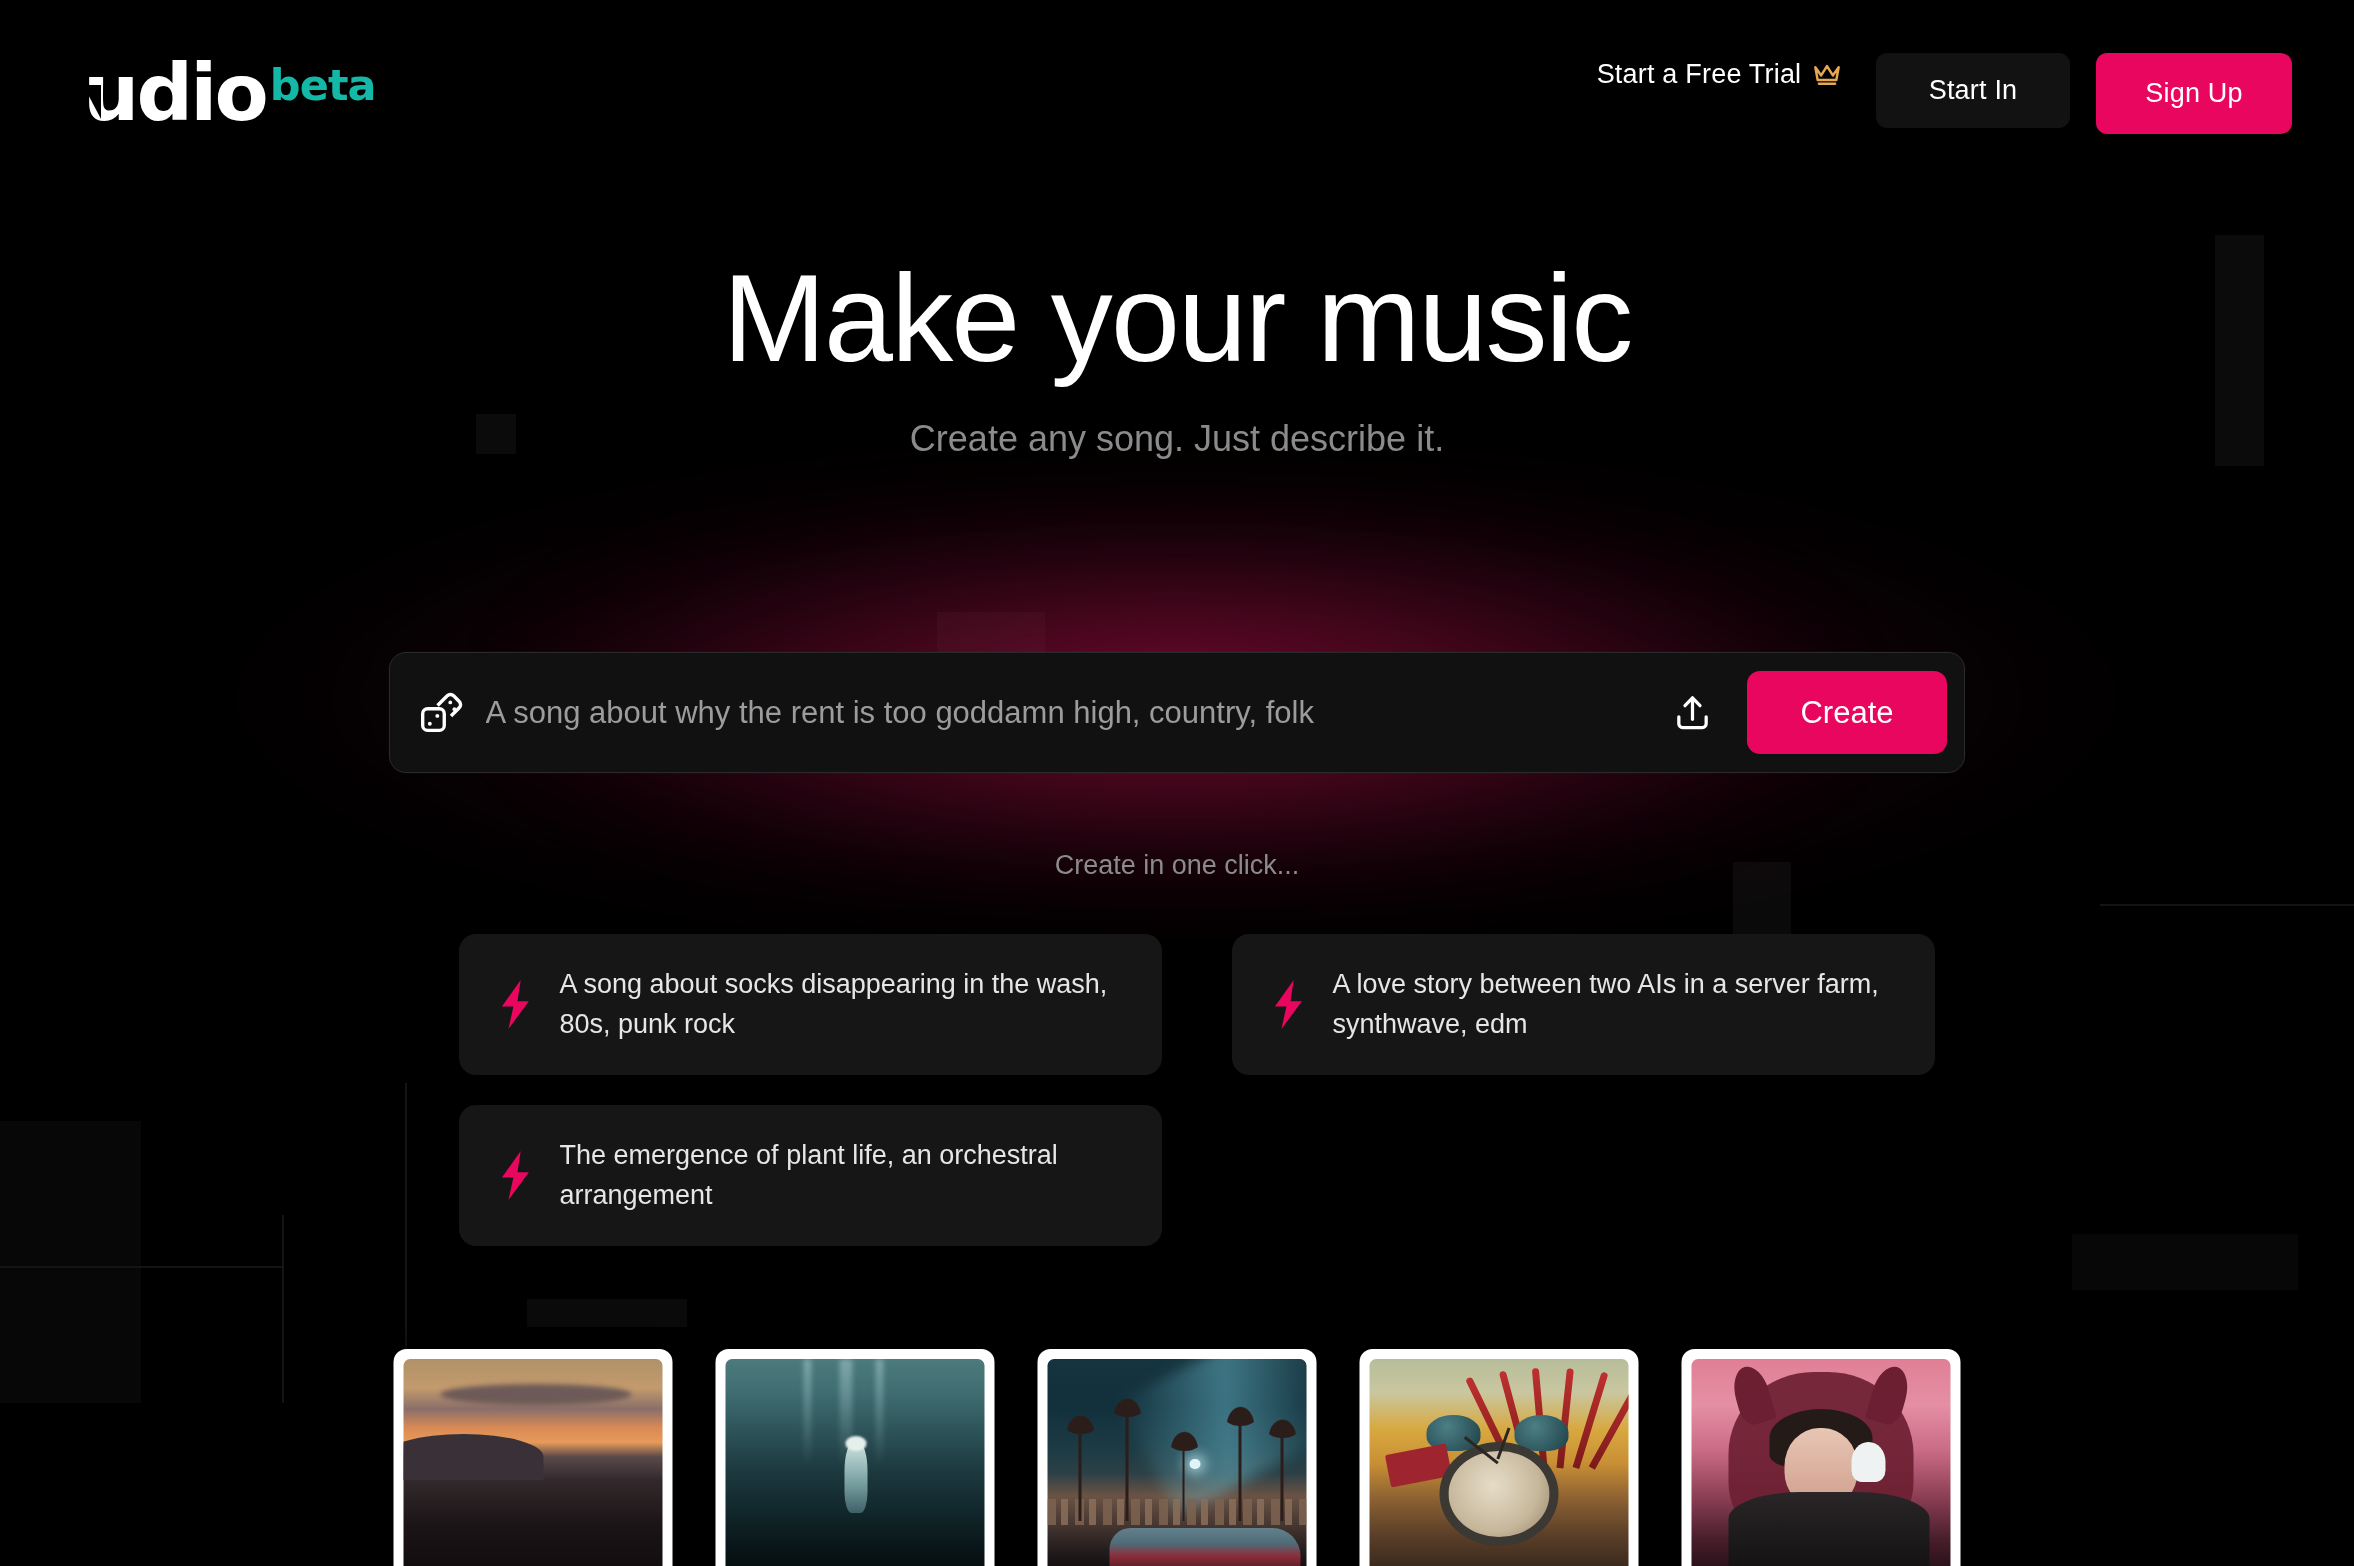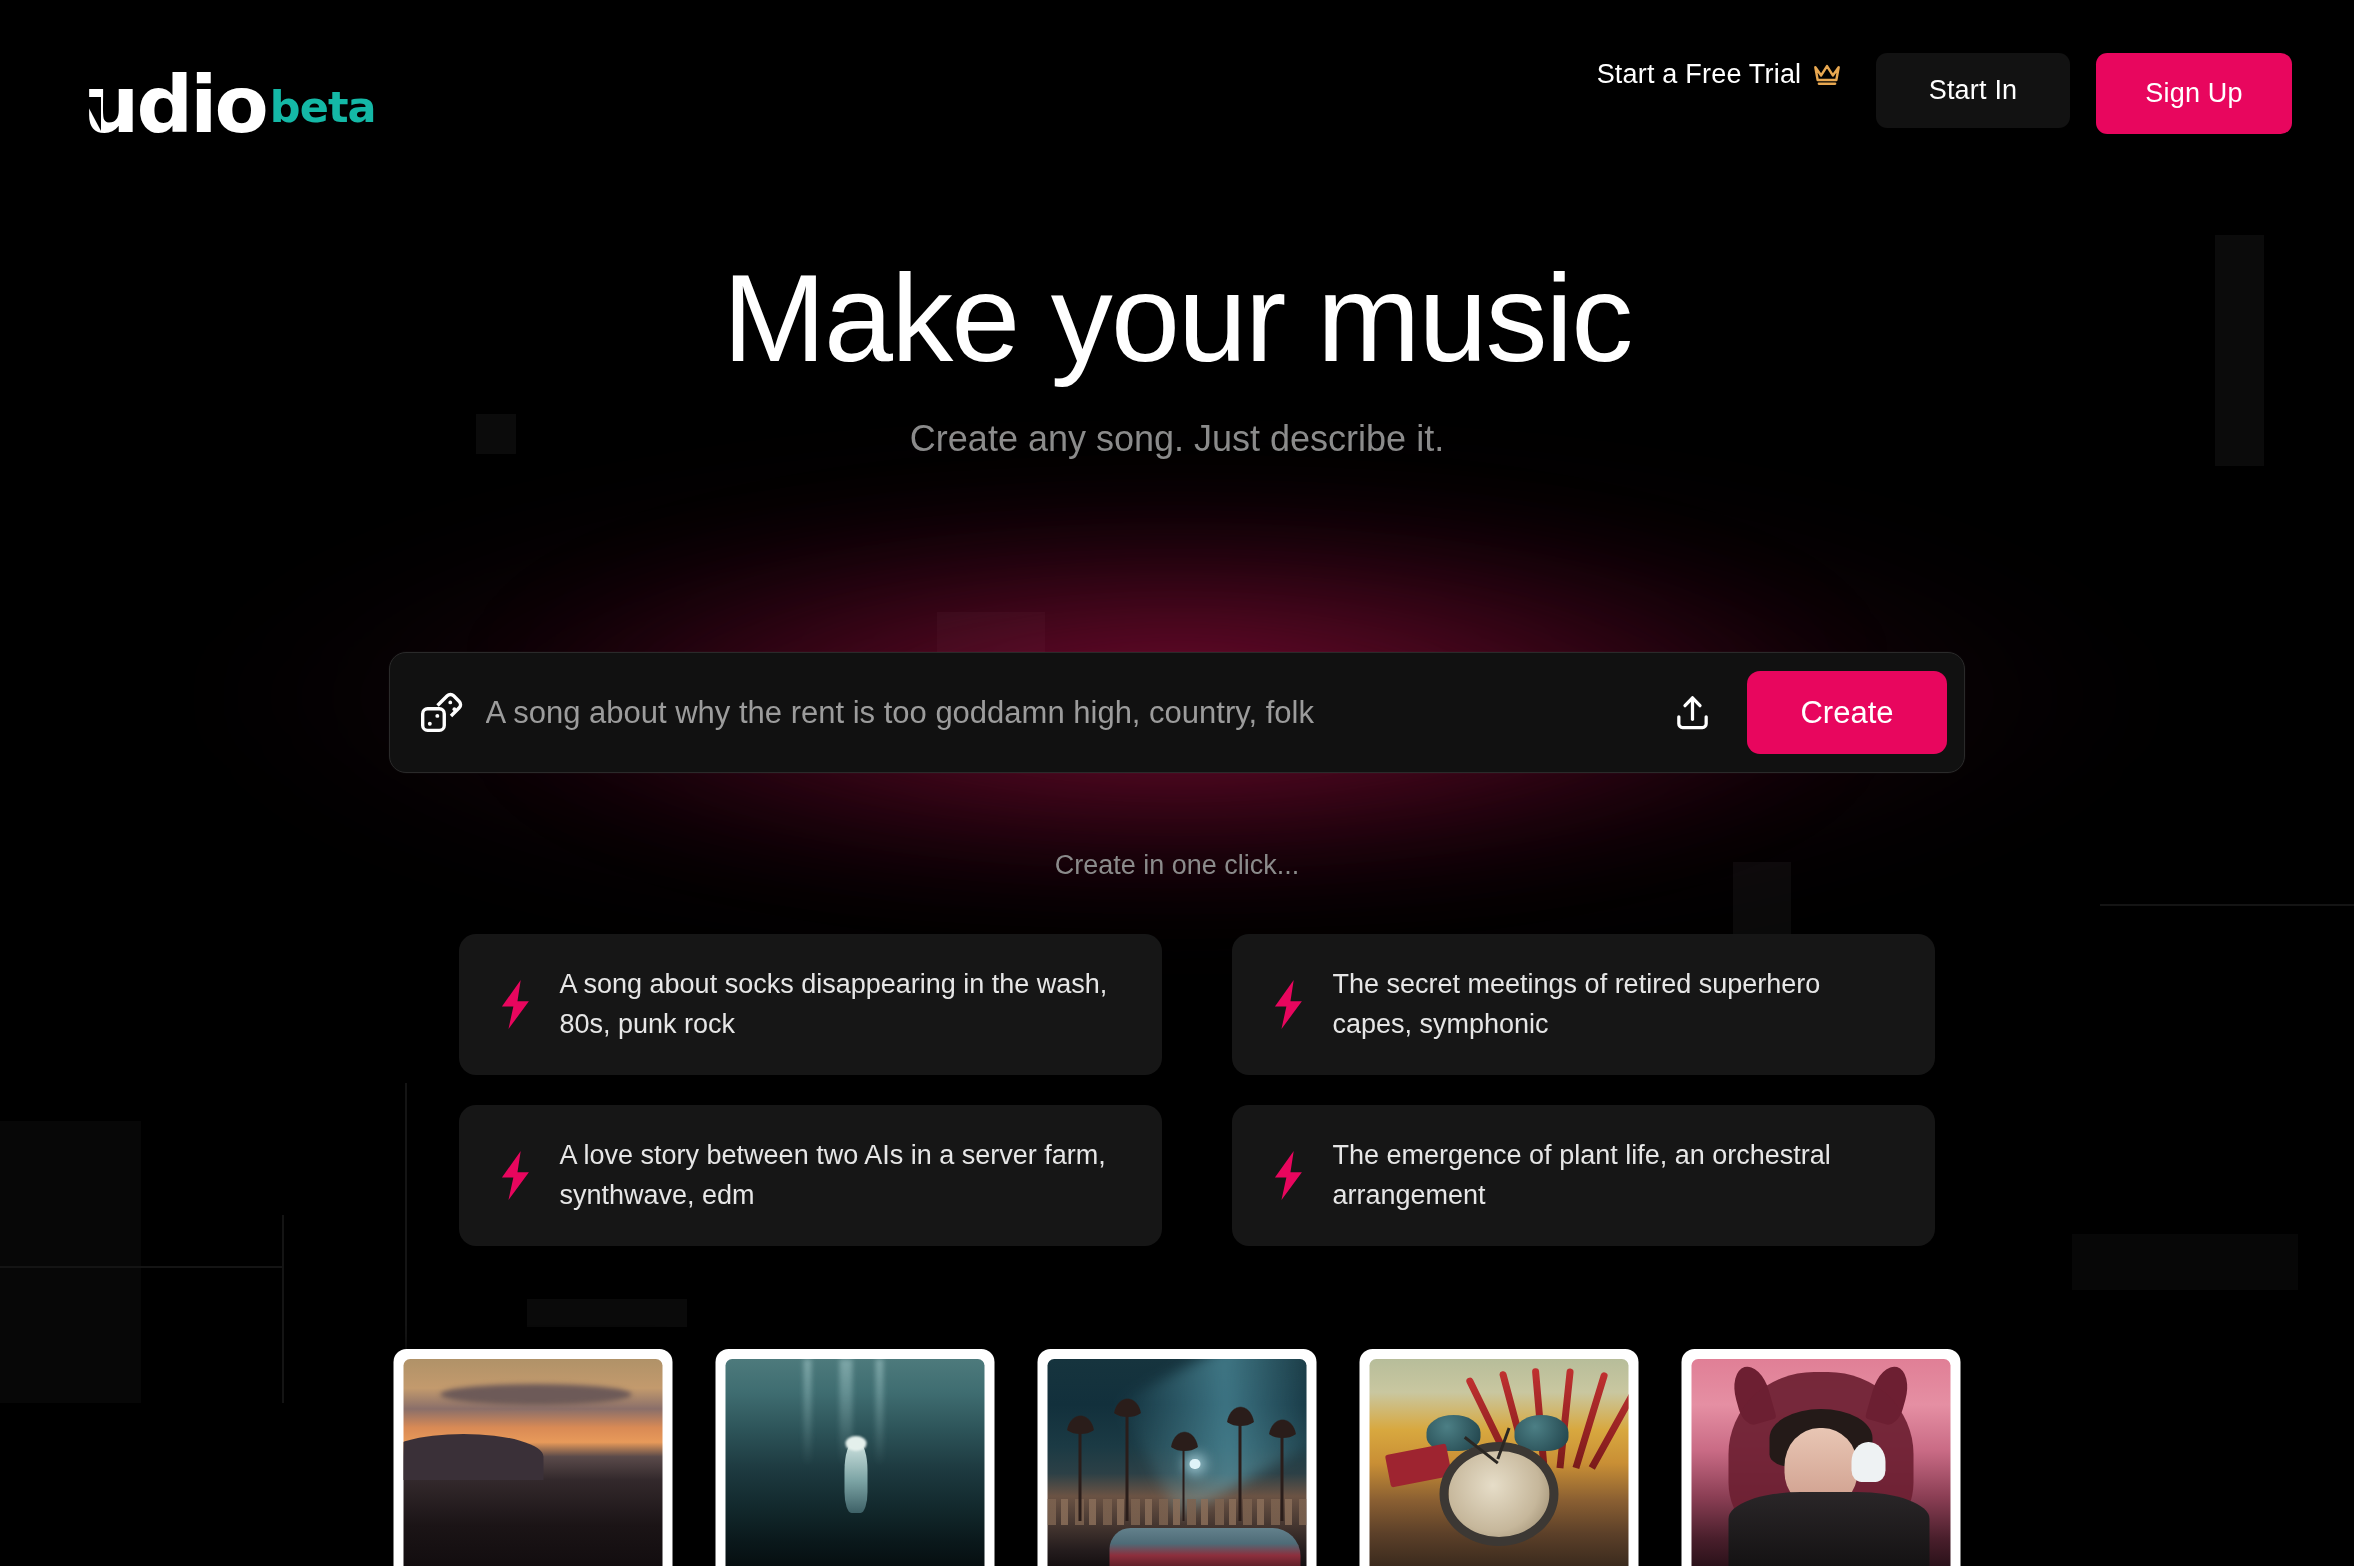--- a/index.html
+++ b/index.html
@@ -44,22 +44,22 @@
     z-index:1;
   }
 
   
   header {
     position:absolute; top:0; left:0; right:0; height:179px;
     z-index:10;
     display:flex; align-items:center;
   }
   .logo {
-    position:absolute; left:83px; top:72px;
-    display:flex; align-items:flex-end;
+    position:absolute; left:83px; top:60px;
+    display:flex; 
     user-select:none;
   }
   .logo-word {
     position:relative;
     font-family:"DejaVu Sans", sans-serif;
     font-size:79px; font-weight:700; color:#fff;
     letter-spacing:-2.8px; line-height:0.86;
   }
   .logo-notch {
     position:absolute; left:0px; top:24.5px;
@@ -362,28 +362,20 @@
         </svg>
     </span>
     <div class="card-text">A song about socks disappearing in the wash, 80s, punk rock</div>
   </div>
   <div class="card">
     <span class="bolt">
       <svg viewBox="0 0 24 30" width="40" height="49">
           <path d="M15.5 0 L4 16.2 H11 L8 30 L20.5 13 H13.5 Z" fill="#E8065E"></path>
         </svg>
     </span>
-    <div class="card-text">The secret meetings of retired superhero capes, symphonic</div>
-  </div>
-  <div class="card">
-    <span class="bolt">
-      <svg viewBox="0 0 24 30" width="40" height="49">
-          <path d="M15.5 0 L4 16.2 H11 L8 30 L20.5 13 H13.5 Z" fill="#E8065E"></path>
-        </svg>
-    </span>
     <div class="card-text">A love story between two AIs in a server farm, synthwave, edm</div>
   </div>
   <div class="card">
     <span class="bolt">
       <svg viewBox="0 0 24 30" width="40" height="49">
           <path d="M15.5 0 L4 16.2 H11 L8 30 L20.5 13 H13.5 Z" fill="#E8065E"></path>
         </svg>
     </span>
     <div class="card-text">The emergence of plant life, an orchestral arrangement</div>
   </div>

